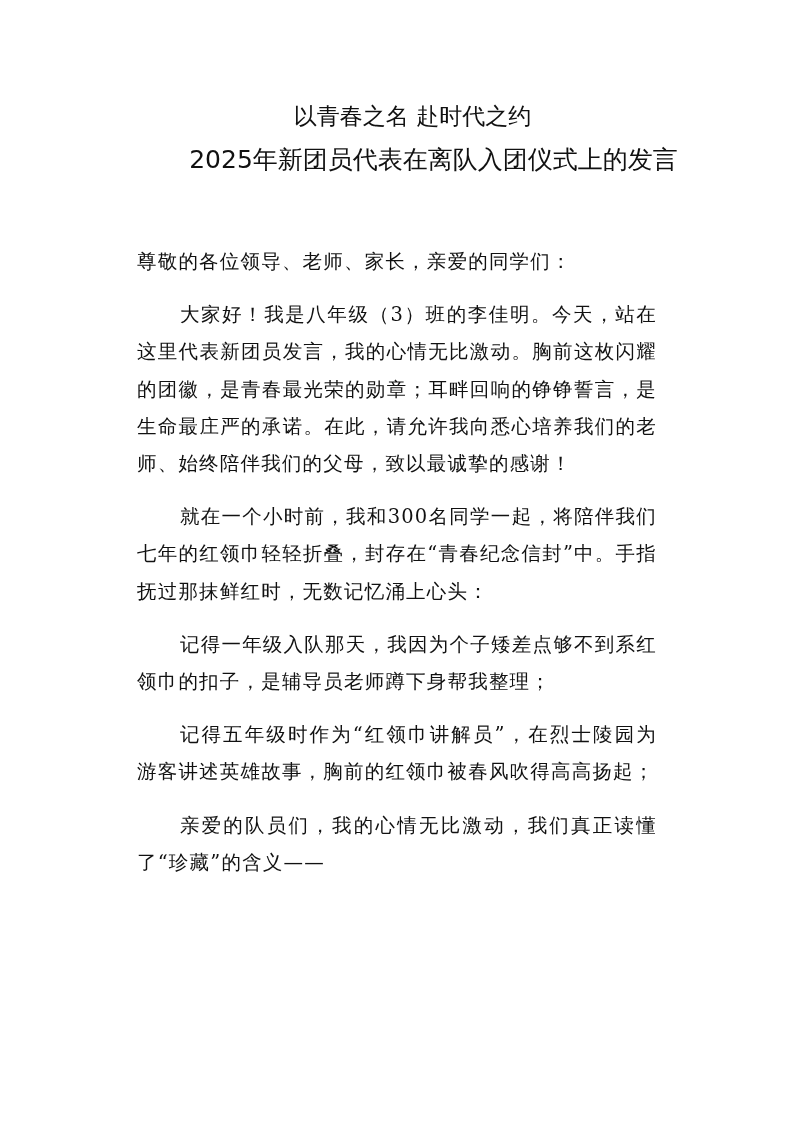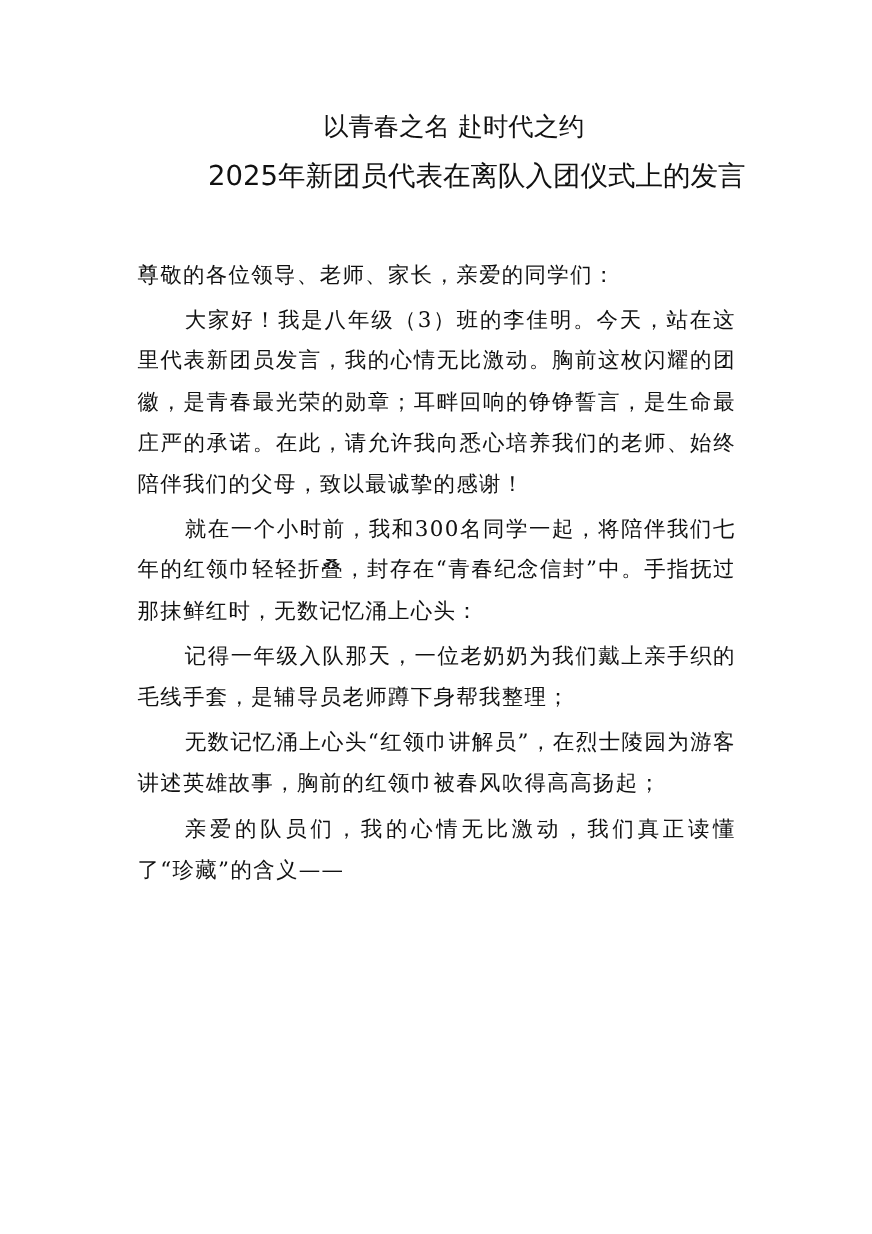--- a/index.html
+++ b/index.html
@@ -4,30 +4,30 @@
 <style>
   html, body { margin:0; padding:0; background:#ffffff; }
   body { width:793px; height:1122px; position:relative; overflow:hidden;
          font-family:"DejaVu Serif","Liberation Serif", serif; color:#111; }
   .title1 { position:absolute; left:16px; width:793px; top:101px; text-align:center;
             font-family:"DejaVu Sans","Liberation Sans", sans-serif; font-size:23px; line-height:30px; }
   .title2 { position:absolute; left:0; width:793px; top:143px; text-align:center;
             font-family:"DejaVu Sans","Liberation Sans", sans-serif; font-size:25px; line-height:34px;padding-left:37px; }
   .body { position:absolute; left:121px; top:227px; width:552px;
           font-size:19.5px; line-height:37.2px; text-align:justify; text-justify:inter-character; letter-spacing:1.2px; }
-  .body p { margin:4px; }
+  .body p { margin:16px; }
   .indent { text-indent:2.2em; }
   .heading { text-indent:2.2em; font-weight:bold; font-family:"DejaVu Sans","Liberation Sans", sans-serif; letter-spacing:0.5px; }
 </style>
 </head>
 <body>
 
 <div class="title1">以青春之名 赴时代之约</div>
 <div class="title2">2025年新团员代表在离队入团仪式上的发言</div>
 
 <div class="body">
   <p>尊敬的各位领导、老师、家长，亲爱的同学们：</p>
   <p class="indent">大家好！我是八年级（3）班的李佳明。今天，站在这里代表新团员发言，我的心情无比激动。胸前这枚闪耀的团徽，是青春最光荣的勋章；耳畔回响的铮铮誓言，是生命最庄严的承诺。在此，请允许我向悉心培养我们的老师、始终陪伴我们的父母，致以最诚挚的感谢！</p>
   <p class="indent">就在一个小时前，我和300名同学一起，将陪伴我们七年的红领巾轻轻折叠，封存在“青春纪念信封”中。手指抚过那抹鲜红时，无数记忆涌上心头：</p>
-  <p class="indent">记得一年级入队那天，一位老奶奶为我们戴上亲手织的毛线手套，是辅导员老师蹲下身帮我整理；</p>
-  <p class="indent">无数记忆涌上心头“红领巾讲解员”，在烈士陵园为游客讲述英雄故事，胸前的红领巾被春风吹得高高扬起；</p>
+  <p class="indent">记得一年级入队那天，我因为个子矮差点够不到系红领巾的扣子，是辅导员老师蹲下身帮我整理；</p>
+  <p class="indent">记得五年级时作为“红领巾讲解员”，在烈士陵园为游客讲述英雄故事，胸前的红领巾被春风吹得高高扬起；</p>
   <p class="indent">亲爱的队员们，我的心情无比激动，我们真正读懂了“珍藏”的含义——</p>
 </div>
 
 </body></html>

